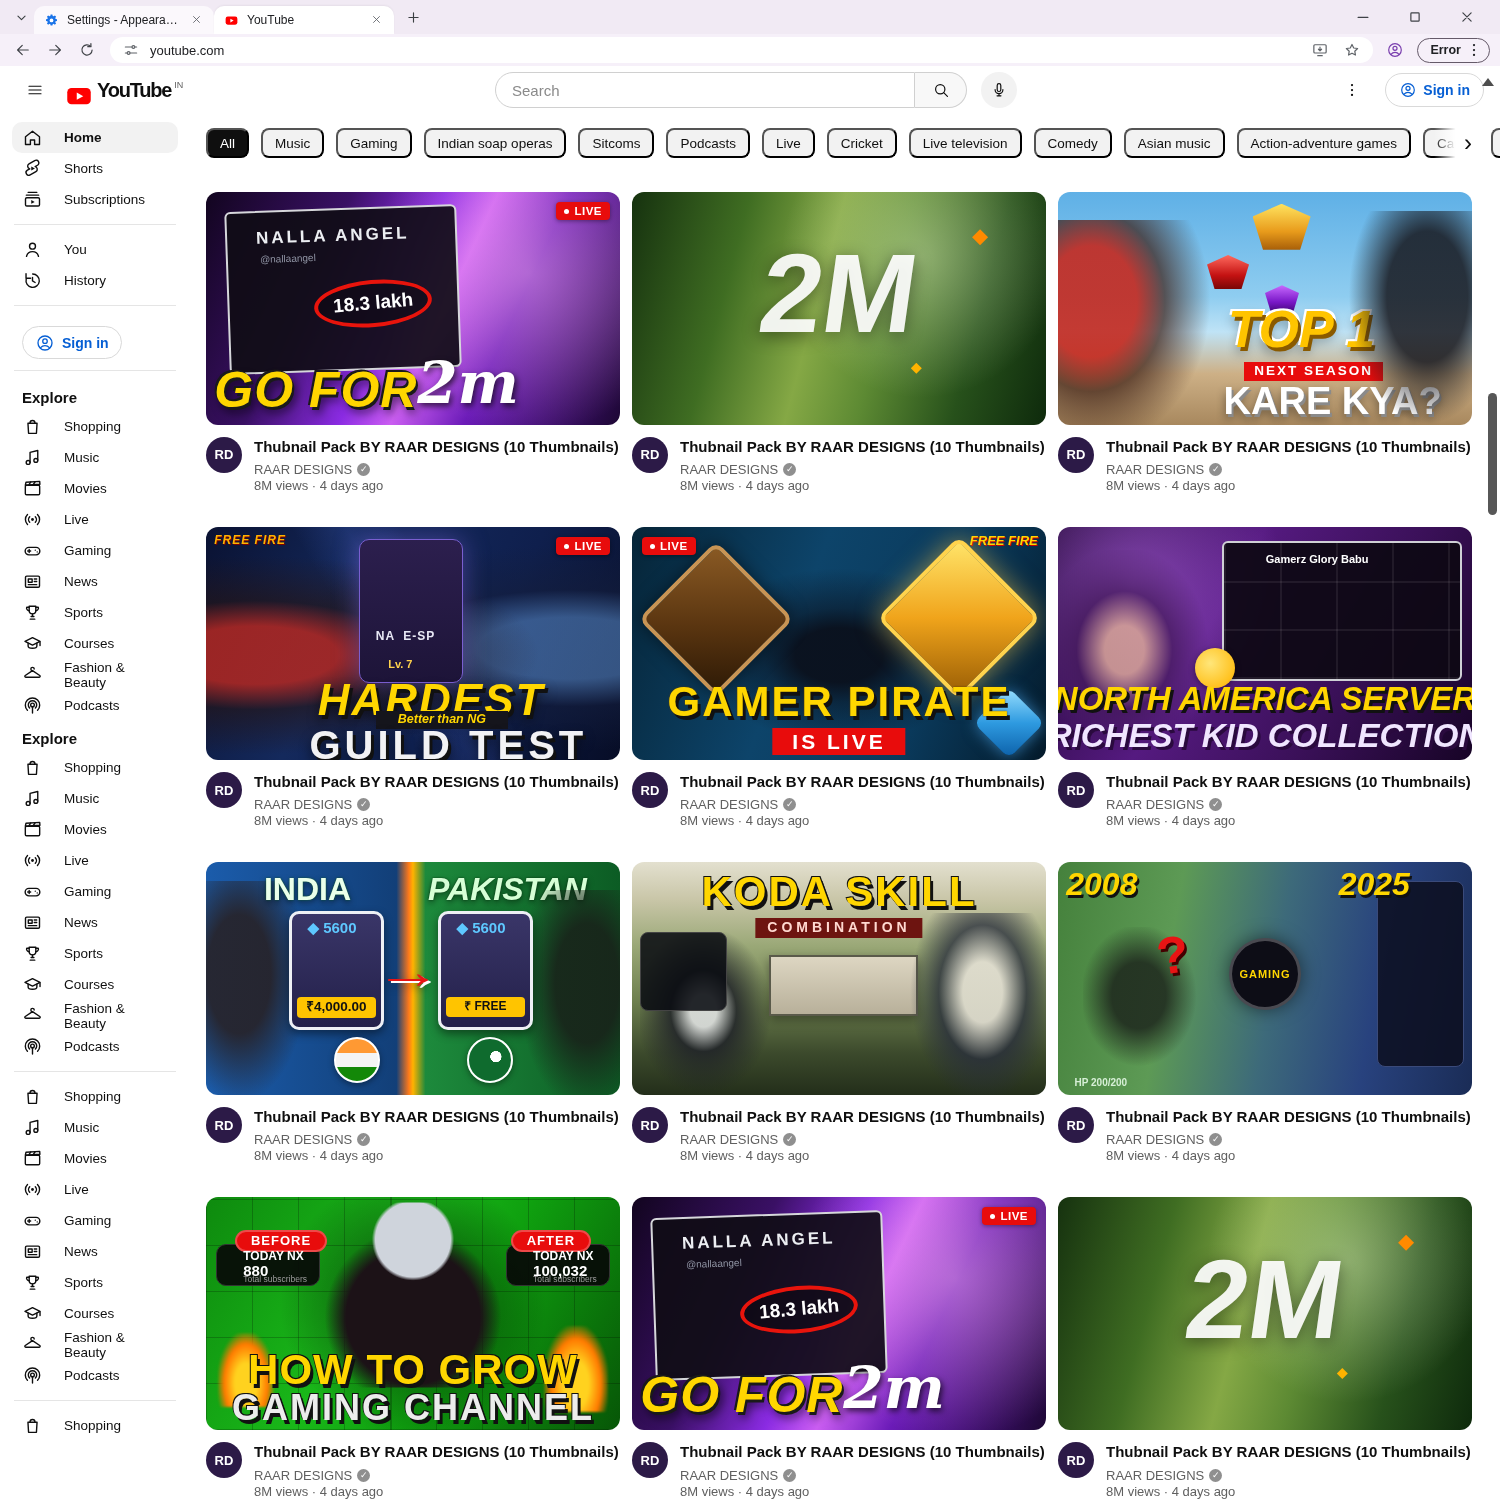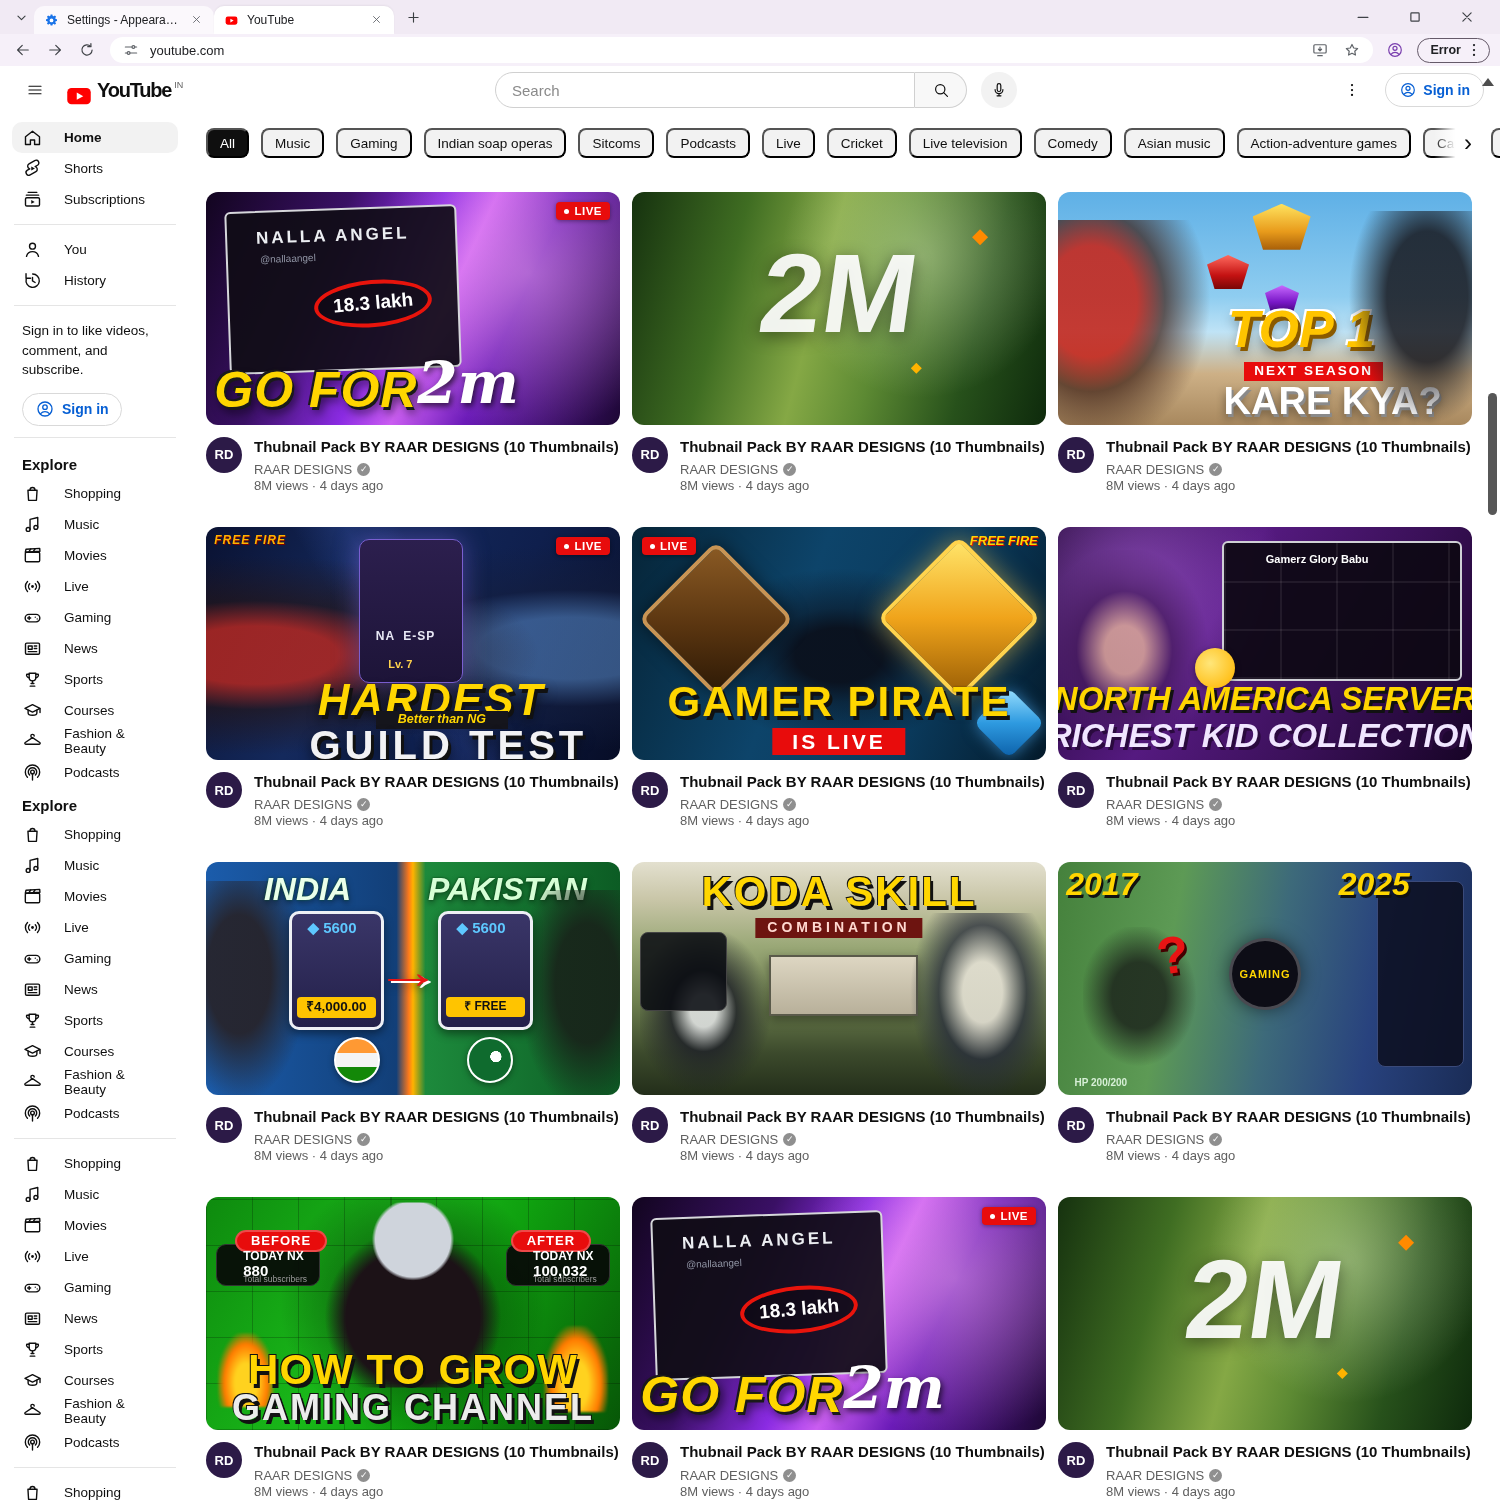--- a/index.html
+++ b/index.html
@@ -152,21 +152,21 @@
       repeating-linear-gradient(0deg, rgba(255,255,255,.07) 0 2px, transparent 2px 48px),
       rgba(14,8,20,.94); }
   .th-richest .ov-gamer { right:25%; top:11%; color:#fff; font-weight:700; font-size:11px; }
   .th-richest .ov-face { left:33%; top:52%; width:40px; height:40px; border-radius:50%; background:radial-gradient(circle at 38% 38%, #ffe67a, #ffc21f 70%, #e89b00); box-shadow:0 2px 6px rgba(0,0,0,.4); }
   .th-richest .ov-l1 { left:50%; top:66%; transform:translateX(-50%); font-size:33px; font-weight:900; font-style:italic; color:#ffd600; text-shadow:3px 3px 0 #111; }
   .th-richest .ov-l2 { left:50%; top:82%; transform:translateX(-50%); font-size:33px; font-weight:900; font-style:italic; color:#f0e6ff; text-shadow:3px 3px 0 #2a0a3e; }
 
   .th-indiapak { background:linear-gradient(90deg,#1b5cab 0%,#123f78 46%,#ff7a1a 49%,#ffb300 50%,#1d8a3c 53%,#0c5c24 100%); }
   .th-indiapak::before { content:""; position:absolute; left:-4%; top:8%; width:30%; height:100%; background:radial-gradient(ellipse at 40% 40%, rgba(40,30,30,.85) 0 30%, transparent 65%); }
   .th-indiapak::after { content:""; position:absolute; right:-4%; top:12%; width:30%; height:100%; background:radial-gradient(ellipse at 60% 40%, rgba(25,30,25,.85) 0 30%, transparent 65%); }
-  .th-indiapak .ov-india { left:14%; top:4%; font-size:32px; font-weight:900; font-style:italic; color:#eaffea; text-shadow:0 0 2px #0c5c24, 0 3px 6px rgba(0,0,0,.5); }
+  .th-indiapak .ov-india { left:14%; top:4%; font-size:32px; font-weight:900; color:#eaffea; text-shadow:0 0 2px #0c5c24, 0 3px 6px rgba(0,0,0,.5); }
   .th-indiapak .ov-pak { right:8%; top:4%; font-size:32px; font-weight:900; font-style:italic; color:#d6ffd6; text-shadow:0 0 2px #06340f, 0 3px 6px rgba(0,0,0,.5); }
   .th-indiapak .ov-cardL { left:20%; top:21%; width:23%; height:51%; background:linear-gradient(180deg,#3a3668,#23204a); border:3px solid #eef0f5; border-radius:10px; box-shadow:0 4px 10px rgba(0,0,0,.45); z-index:2; }
   .th-indiapak .ov-cardR { left:56%; top:21%; width:23%; height:51%; background:linear-gradient(180deg,#3a3668,#23204a); border:3px solid #eef0f5; border-radius:10px; box-shadow:0 4px 10px rgba(0,0,0,.45); z-index:2; }
   .th-indiapak .ov-gemL { left:24.5%; top:25%; color:#5ec8ff; font-weight:800; font-size:15px; z-index:3; }
   .th-indiapak .ov-gemR { left:60.5%; top:25%; color:#5ec8ff; font-weight:800; font-size:15px; z-index:3; }
   .th-indiapak .ov-priceL { left:22%; top:58%; width:19%; text-align:center; background:#ffc400; color:#111; font-weight:800; font-size:13.5px; padding:3px 0; border-radius:4px; z-index:3; }
   .th-indiapak .ov-priceR { left:58%; top:58%; width:19%; text-align:center; background:#ffc400; color:#111; font-weight:800; font-size:12px; padding:3px 0; border-radius:4px; z-index:3; }
   .th-indiapak .ov-arrow { left:43%; top:36%; font-size:48px; font-weight:900; color:#e81414; transform:scaleX(1.4); text-shadow:2px 2px 0 #fff, 0 4px 8px rgba(0,0,0,.5); z-index:4; }
   .th-indiapak .ov-flagIN { left:31%; bottom:5%; width:46px; height:46px; border-radius:50%; border:2px solid #fff; background:linear-gradient(180deg,#ff9933 0 34%,#f4f4f4 34% 66%,#138808 66% 100%); box-shadow:0 2px 6px rgba(0,0,0,.4); z-index:4; }
   .th-indiapak .ov-flagPK { left:63%; bottom:5%; width:46px; height:46px; border-radius:50%; border:2px solid #fff; background:radial-gradient(circle at 64% 42%, #ffffff 0 15%, #0f6b2e 16%); box-shadow:0 2px 6px rgba(0,0,0,.4); z-index:4; }
@@ -417,21 +417,21 @@
               <path d="M5.2 19.8a7 7 0 0 1 13.6 0"></path>
             </svg>
             <span>You</span>
           </div><div class="sb-item">
             <svg class="ic" style="width:21px;height:21px" viewBox="0 0 24 24" fill="none" stroke="currentColor" stroke-width="1.6" stroke-linecap="round" stroke-linejoin="round">
               <path d="M12.2 4.6a7.6 7.6 0 1 1-7.4 5.8"></path>
               <path d="M4.6 4.2v5.2h5.2"></path>
               <path d="M12 8.4v4.1l3 1.8"></path>
             </svg>
             <span>History</span>
-          </div><div class="divider"></div><div class="promo">Sign in to like videos, comment, and subscribe.</div><button class="sb-signin">
+          </div><div class="divider"></div><button class="sb-signin">
             <svg class="ic" style="width:20px;height:20px" viewBox="0 0 24 24" fill="none" stroke="currentColor" stroke-width="1.6" stroke-linecap="round" stroke-linejoin="round">
               <circle cx="12" cy="12" r="8.4"></circle>
               <circle cx="12" cy="9.8" r="2.7"></circle>
               <path d="M6.8 17.6a6.8 6.8 0 0 1 10.4 0"></path>
             </svg>
             <span>Sign in</span>
           </button><div class="divider"></div><div class="sb-head">Explore</div><div class="sb-item">
             <svg class="ic" style="width:21px;height:21px" viewBox="0 0 24 24" fill="none" stroke="currentColor" stroke-width="1.6" stroke-linecap="round" stroke-linejoin="round">
               <path d="M6.8 8.2h10.4l-.7 11.6H7.5z"></path>
               <path d="M9.2 8a2.8 2.8 0 0 1 5.6 0"></path>
@@ -823,21 +823,21 @@
                     <span>RAAR DESIGNS</span>
                     <span class="v-badge">✓</span>
                   </div>
                   <div class="v-views">8M views · 4 days ago</div>
                 </div>
               </div>
             </div>
             <div class="card">
               <a class="thumb th-y2025">
                 <div class="ov ov-panel"></div>
-                <div class="ov ov-y1">2017</div>
+                <div class="ov ov-y1">2008</div>
                 <div class="ov ov-y2">2025</div>
                 <div class="ov ov-q">?</div>
                 <div class="ov ov-circ">GAMING</div>
                 <div class="ov ov-hp">HP 200/200</div>
               </a>
               <div class="meta">
                 <div class="avatar">RD</div>
                 <div class="v-info">
                   <div class="v-title">Thubnail Pack BY RAAR DESIGNS (10 Thumbnails)</div>
                   <div class="v-channel">

